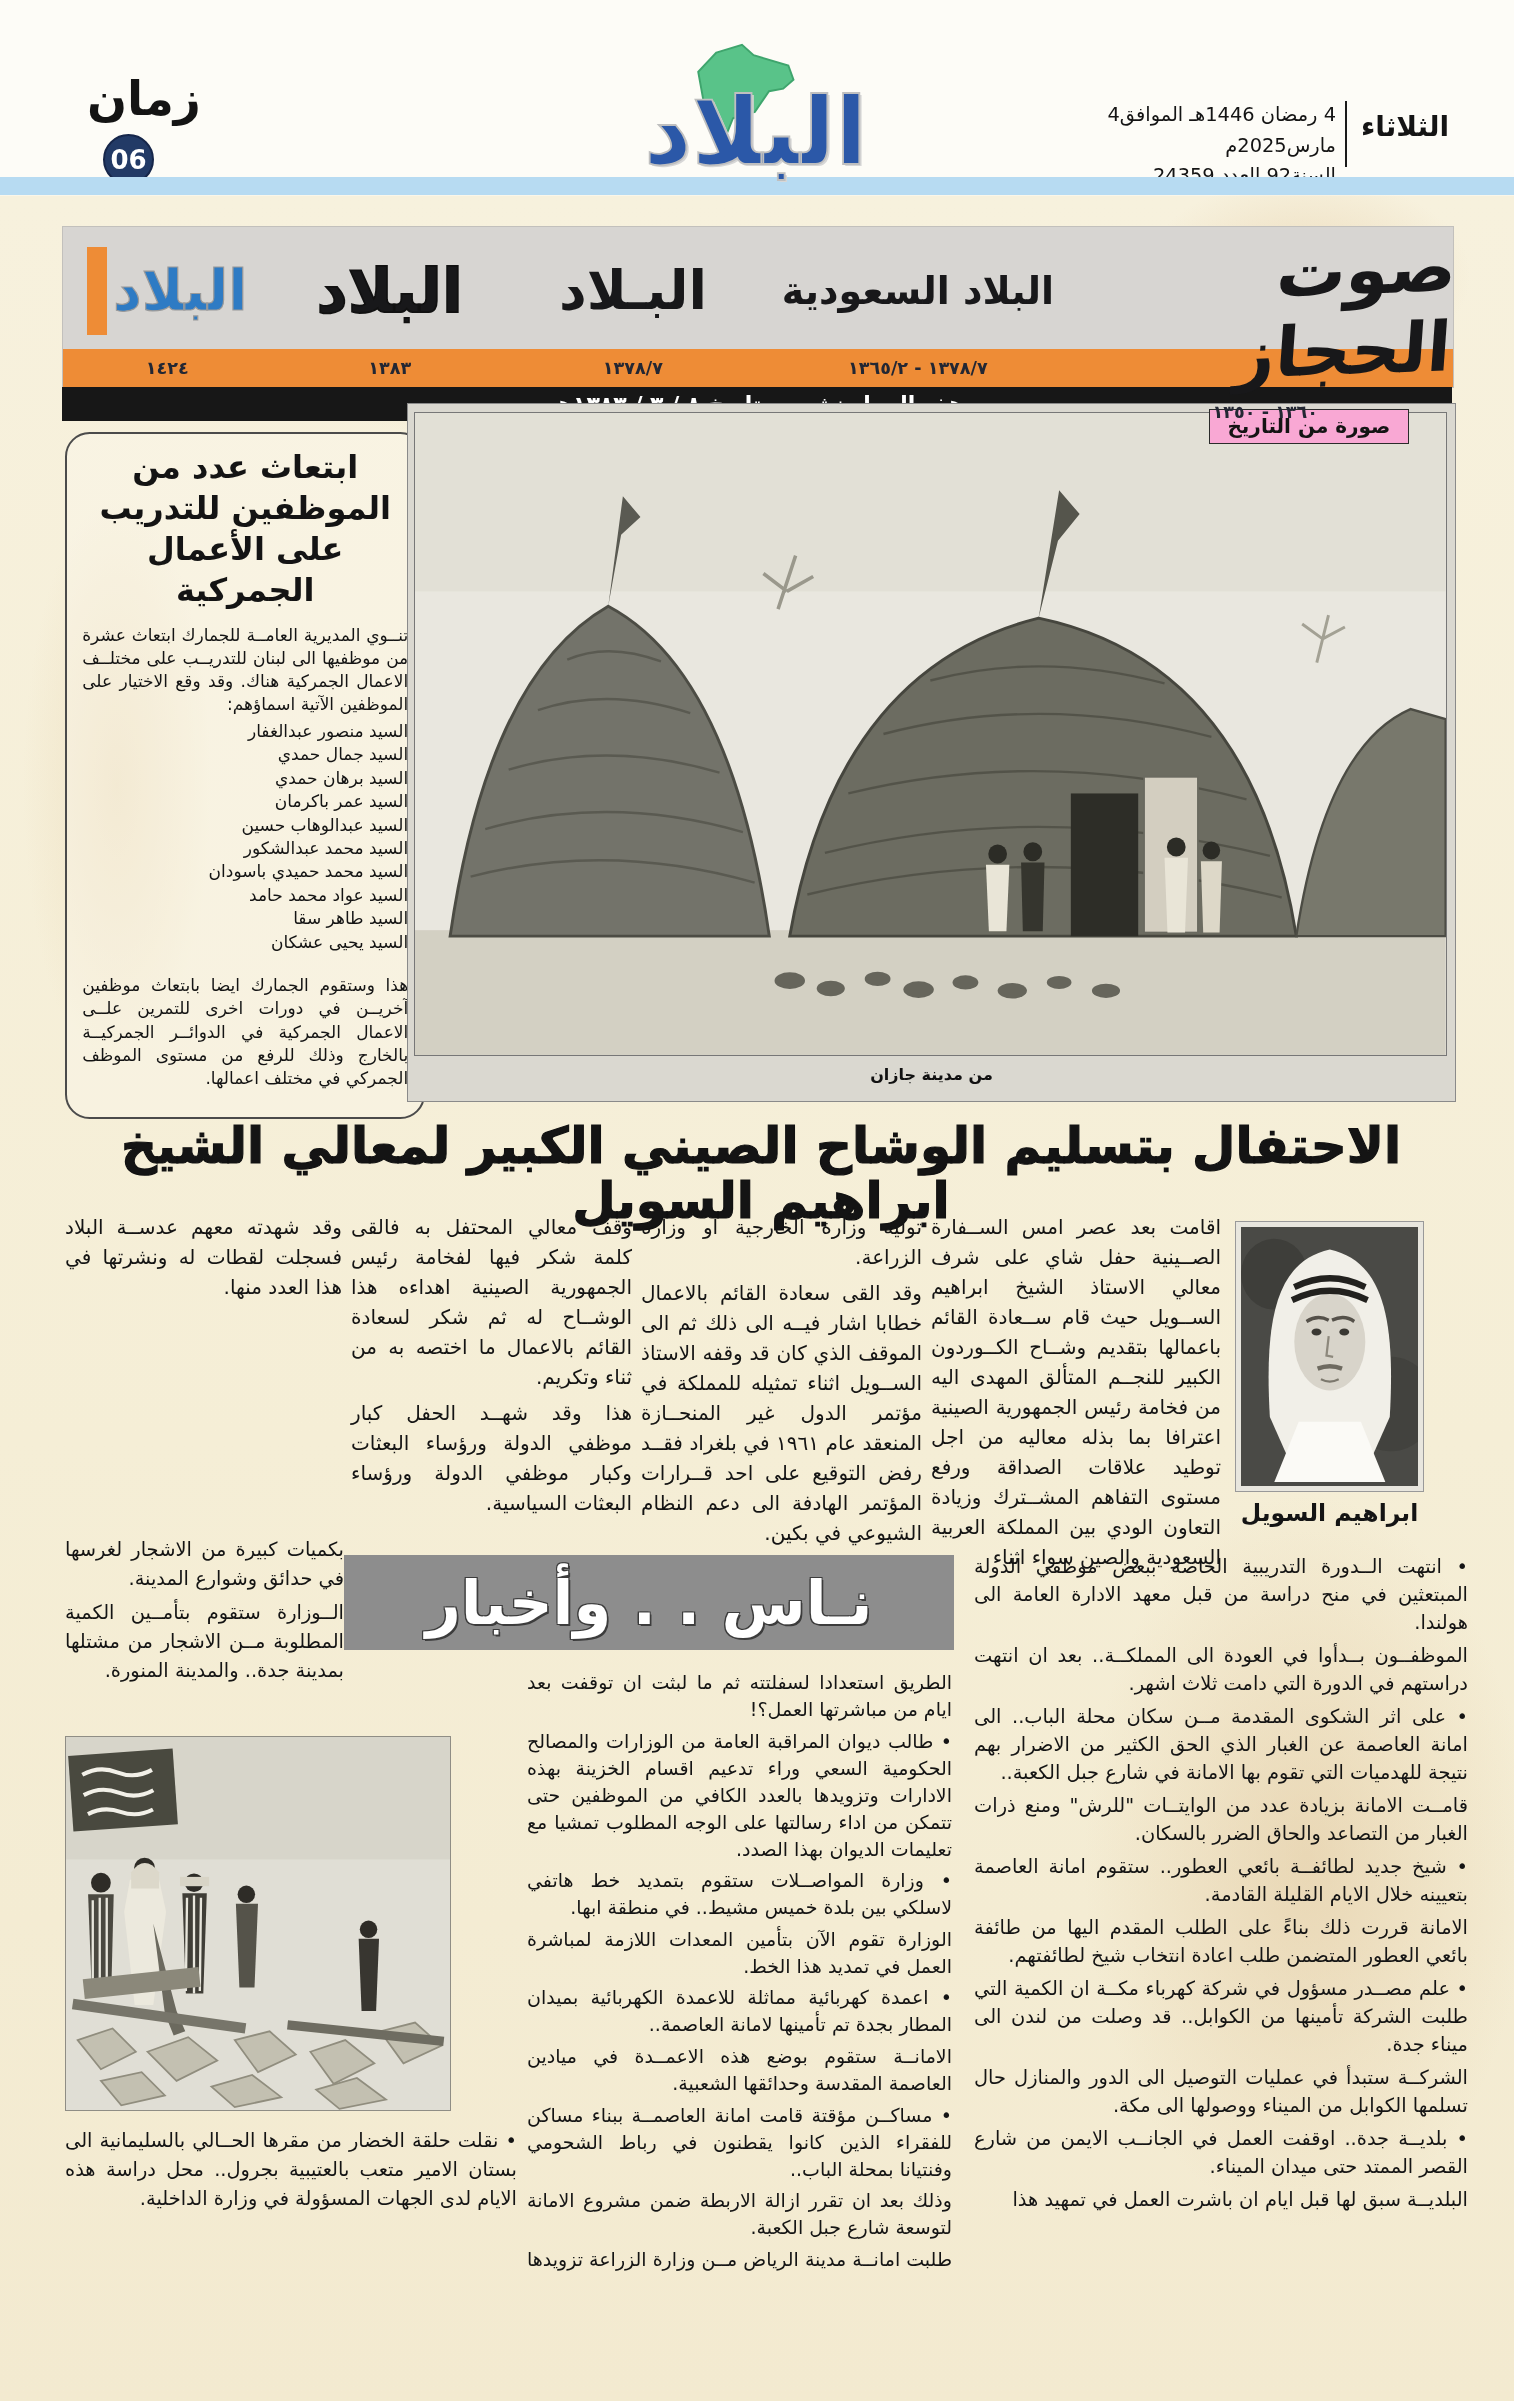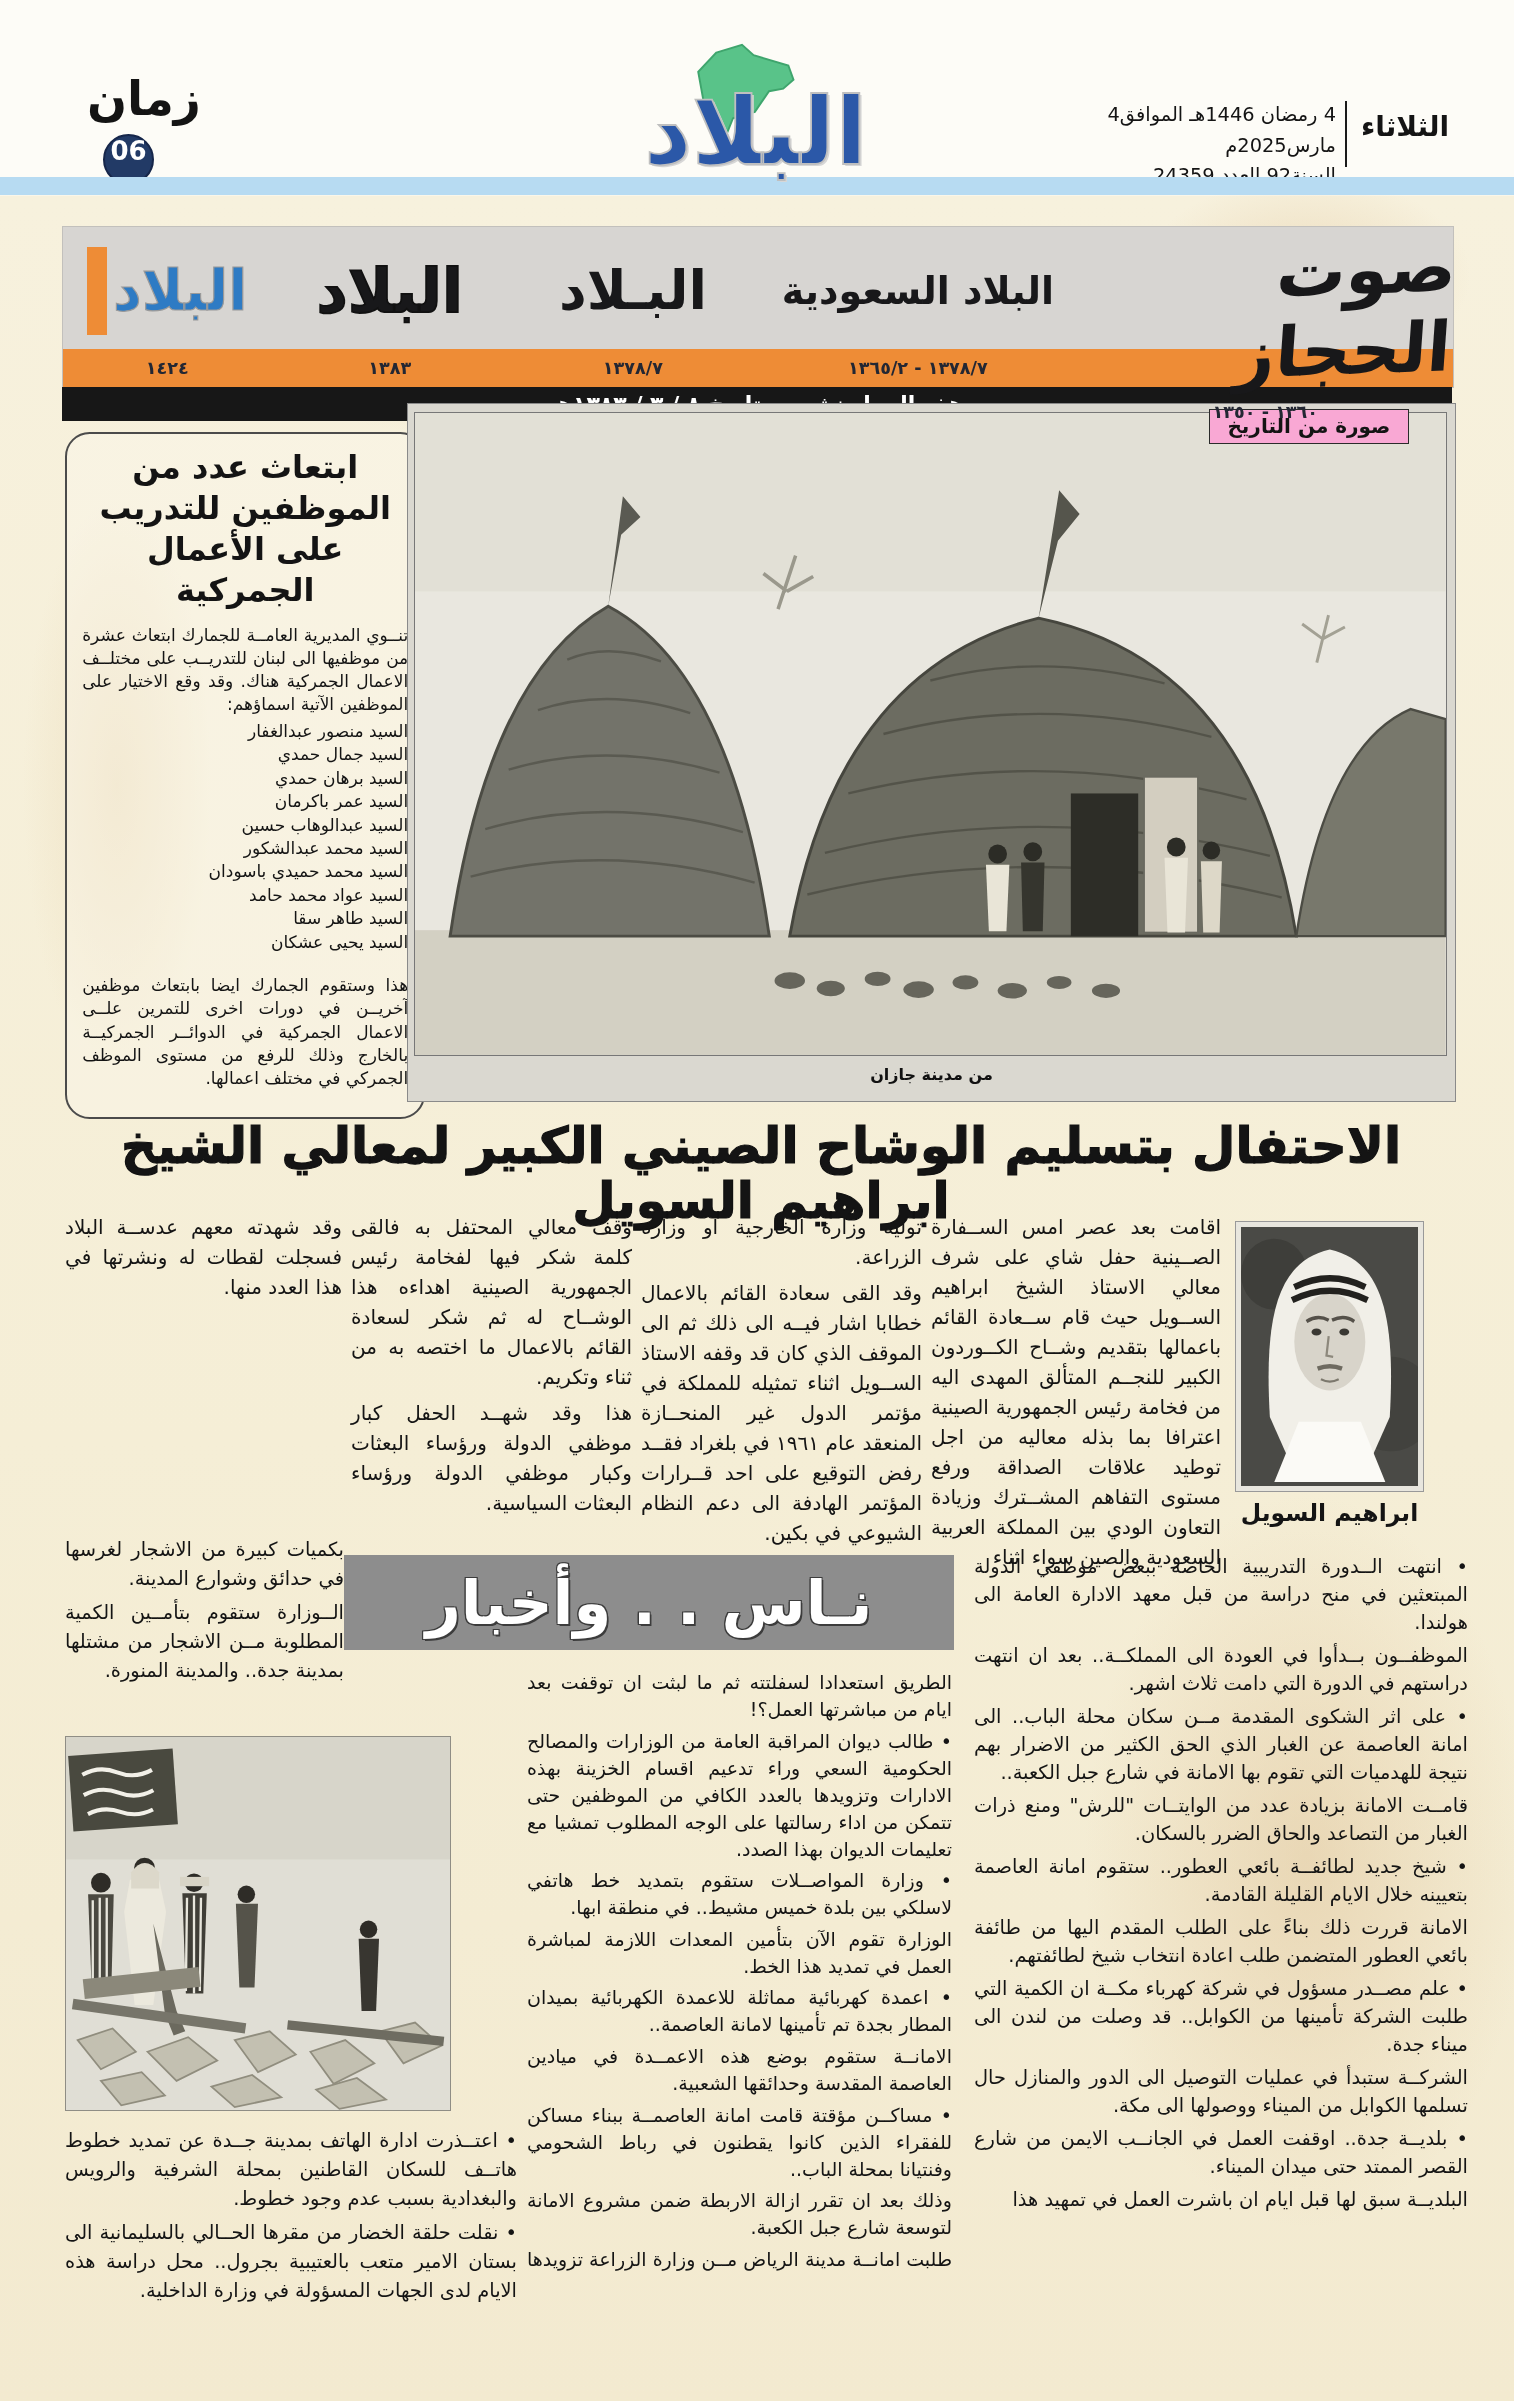--- a/index.html
+++ b/index.html
@@ -6,21 +6,21 @@
   .page{
     position:relative;width:1515px;height:2401px;overflow:hidden;
     font-family:"DejaVu Sans",sans-serif;direction:rtl;color:#141414;
     background:linear-gradient(180deg,#fdfcf7 0px,#fdfcf7 195px,#f7f1dd 196px,#f5eed6 60%,#f3ead0 100%);
   }
   .abs{position:absolute;}
   .stain{position:absolute;pointer-events:none;border-radius:50%;}
   
   .zaman{font-size:47px;font-weight:bold;letter-spacing:0;margin-top:12px;}
   .page-badge{width:47px;height:47px;border-radius:50%;background:#223a66;border:2.3px solid #16264a;
-    color:#fff;font-size:26px;font-weight:bold;display:flex;align-items:flex-start;justify-content:center;
+    color:#fff;font-size:26px;font-weight:bold;display:flex;align-items:center;justify-content:center;
     font-family:"DejaVu Sans",sans-serif;}
   .logo-wrap{display:flex;align-items:flex-end;justify-content:center;}
   .logo-text{font-size:93px;font-weight:bold;color:#2b58a8;line-height:1;
     -webkit-text-stroke:1.8px #bfbfbf;text-shadow:2.3px 2.3px 0 #d7d7d7;}
   .day{font-size:28px;font-weight:bold;}
   .hdr-divider{width:2.3px;background:#1a1a1a;}
   .hdr-dates{font-size:19.4px;line-height:30.5px;text-align:left;direction:rtl;}
   .blue-band{background:#b7dbf2;}
   
   .mastband{background:#d7d5d2;display:flex;align-items:stretch;border:0.6px solid #c2c0bc;}
@@ -304,18 +304,17 @@
         <polygon points="430,605 500,585 550,622 470,638"></polygon>
       </g>
 
       <rect x="10" y="470" width="300" height="18" fill="#77756a" transform="rotate(8 160 479)"></rect>
       <rect x="380" y="500" width="270" height="16" fill="#6e6c61" transform="rotate(6 515 508)"></rect>
       <rect x="30" y="405" width="200" height="34" fill="#8b887a" transform="rotate(-6 130 422)"></rect>
     </svg>
   </div>
 
   <div class="abs news news-l" style="left:66px;top:2126px;width:452px;height:252px;">
-    <p>• اعتــذرت ادارة الهاتف بمدينة جــدة عن تمديد خطوط هاتــف للسكان القاطنين بمحلة الشرفية والرويس والبغدادية بسبب عدم وجود خطوط.</p>
     <p>• نقلت حلقة الخضار من مقرها الحــالي بالسليمانية الى بستان الامير متعب بالعتيبية بجرول.. محل دراسة هذه الايام لدى الجهات المسؤولة في وزارة الداخلية.</p>
   </div>
 
 </div>
 
 
 </body></html>

